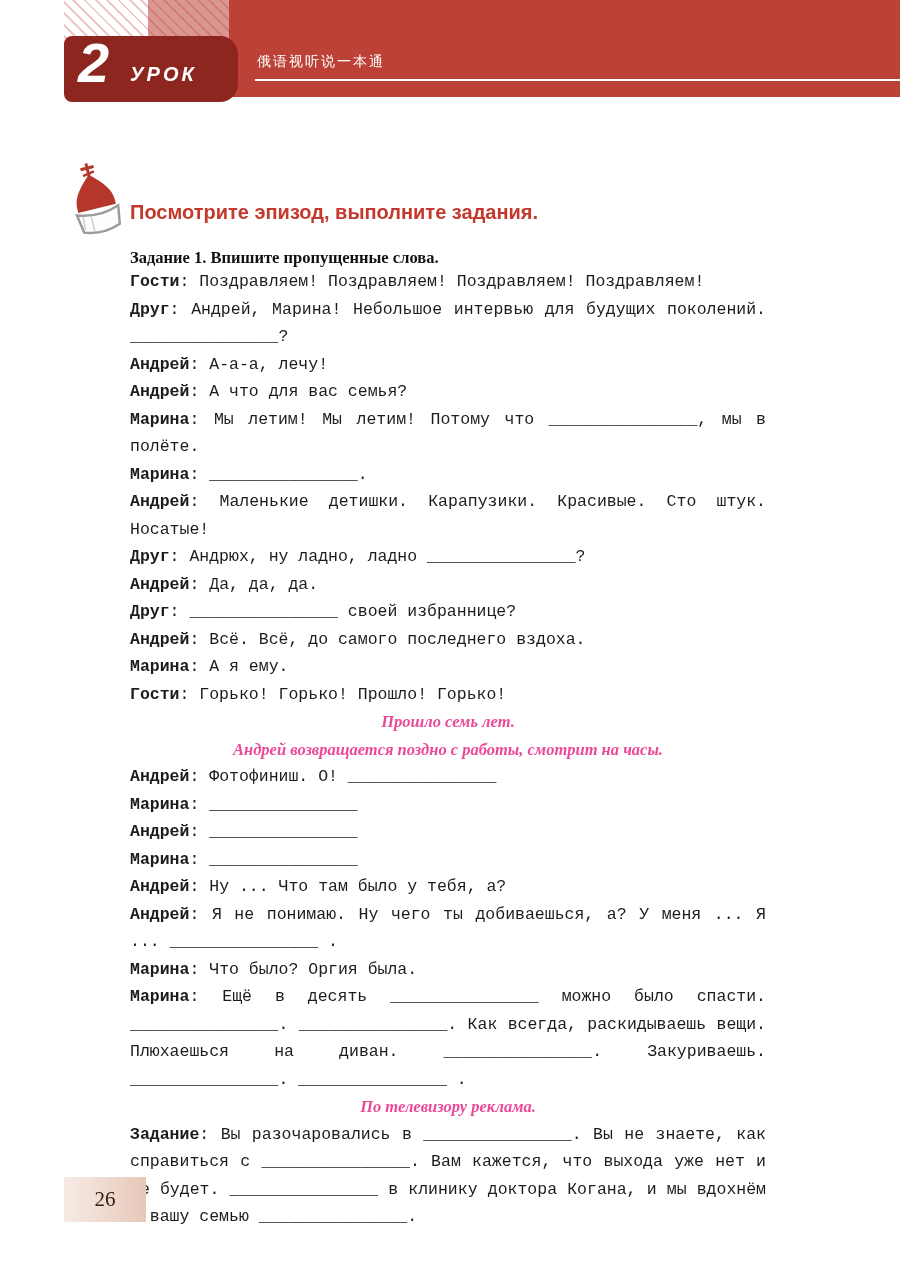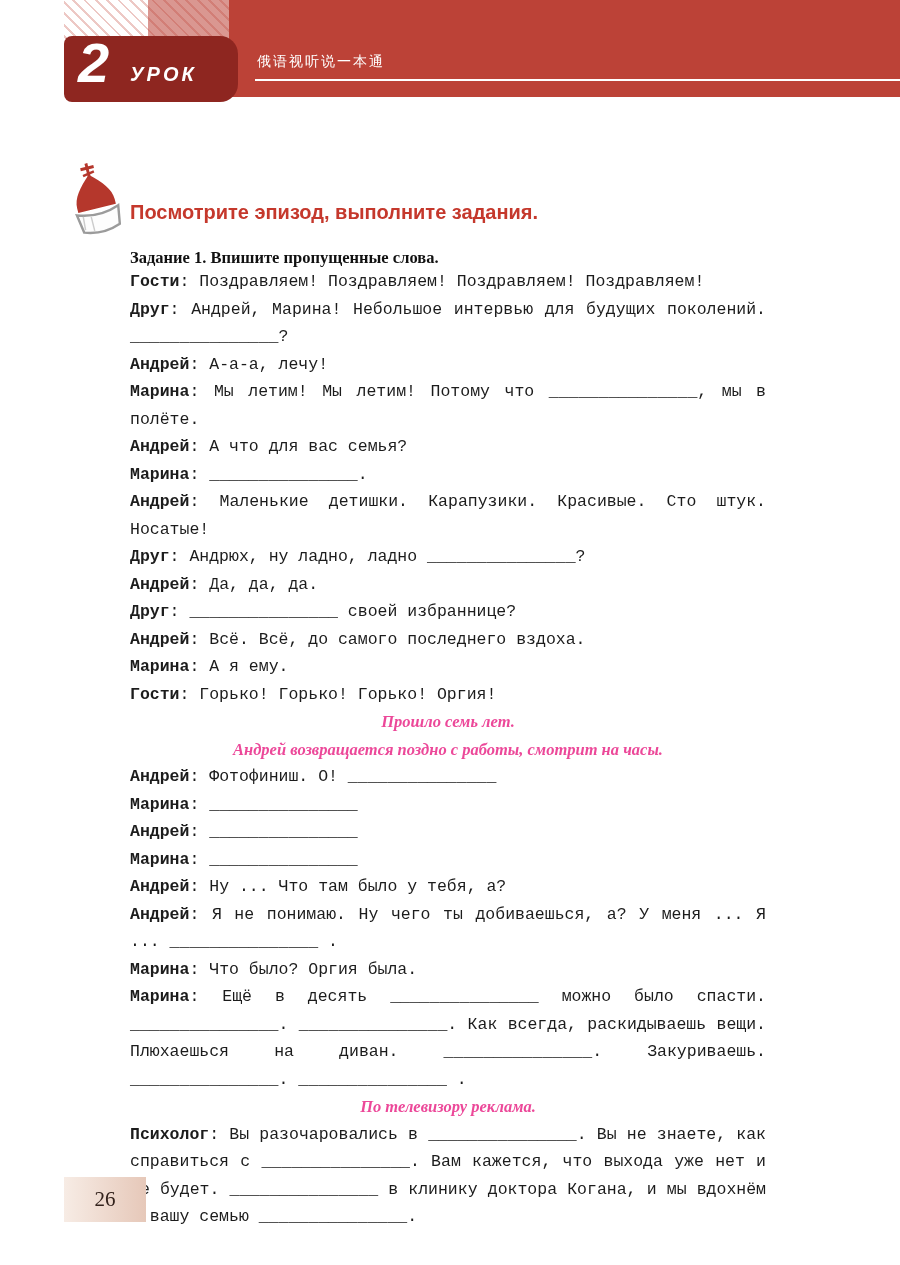--- a/index.html
+++ b/index.html
@@ -96,42 +96,42 @@
     <path d="M14 53 L13 67 M22 55 L22 70" stroke="#cccccc" stroke-width="1.5" fill="none"></path>
   </svg>
   <h2 class="section-heading">Посмотрите эпизод, выполните задания.</h2>
 
   <div class="content">
     <h3 class="task-title">Задание 1. Впишите пропущенные слова.</h3>
     <div>
         <p class="line"><b>Гости</b><span>: Поздравляем! Поздравляем! Поздравляем! Поздравляем!</span></p>
         <p class="line"><b>Друг</b><span>: Андрей, Марина! Небольшое интервью для будущих поколений. _______________?</span></p>
         <p class="line"><b>Андрей</b><span>: А-а-а, лечу!</span></p>
+        <p class="line"><b>Андрей</b><span>: А что для вас семья?</span></p>
         <p class="line"><b>Марина</b><span>: Мы летим! Мы летим! Потому что _______________, мы в полёте.</span></p>
-        <p class="line"><b>Андрей</b><span>: А что для вас семья?</span></p>
         <p class="line"><b>Марина</b><span>: _______________.</span></p>
         <p class="line"><b>Андрей</b><span>: Маленькие детишки. Карапузики. Красивые. Сто штук. Носатые!</span></p>
         <p class="line"><b>Друг</b><span>: Андрюх, ну ладно, ладно _______________?</span></p>
         <p class="line"><b>Андрей</b><span>: Да, да, да.</span></p>
         <p class="line"><b>Друг</b><span>: _______________ своей избраннице?</span></p>
         <p class="line"><b>Андрей</b><span>: Всё. Всё, до самого последнего вздоха.</span></p>
         <p class="line"><b>Марина</b><span>: А я ему.</span></p>
-        <p class="line"><b>Гости</b><span>: Горько! Горько! Горько! Оргия!</span></p>
+        <p class="line"><b>Гости</b><span>: Горько! Горько! Прошло! Горько!</span></p>
         <p class="stage">Прошло семь лет.</p>
         <p class="stage">Андрей возвращается поздно с работы, смотрит на часы.</p>
         <p class="line"><b>Андрей</b><span>: Фотофиниш. О! _______________</span></p>
         <p class="line"><b>Марина</b><span>: _______________</span></p>
         <p class="line"><b>Андрей</b><span>: _______________</span></p>
         <p class="line"><b>Марина</b><span>: _______________</span></p>
         <p class="line"><b>Андрей</b><span>: Ну ... Что там было у тебя, а?</span></p>
         <p class="line"><b>Андрей</b><span>: Я не понимаю. Ну чего ты добиваешься, а? У меня ... Я ... _______________ .</span></p>
         <p class="line"><b>Марина</b><span>: Что было? Оргия была.</span></p>
         <p class="line"><b>Марина</b><span>: Ещё в десять _______________ можно было спасти. _______________. _______________. Как всегда, раскидываешь вещи. Плюхаешься на диван. _______________. Закуриваешь. _______________. _______________ .</span></p>
         <p class="stage">По телевизору реклама.</p>
-        <p class="line"><b>Психолог</b><span>: Вы разочаровались в _______________. Вы не знаете, как справиться с _______________. Вам кажется, что выхода уже нет и не будет. _______________ в клинику доктора Когана, и мы вдохнём в вашу семью _______________.</span></p>
+        <p class="line"><b>Задание</b><span>: Вы разочаровались в _______________. Вы не знаете, как справиться с _______________. Вам кажется, что выхода уже нет и не будет. _______________ в клинику доктора Когана, и мы вдохнём в вашу семью _______________.</span></p>
       </div>
   </div>
 
   <div class="page-badge">
     <span>26</span>
   </div>
 
 </div>
 
 </body></html>

